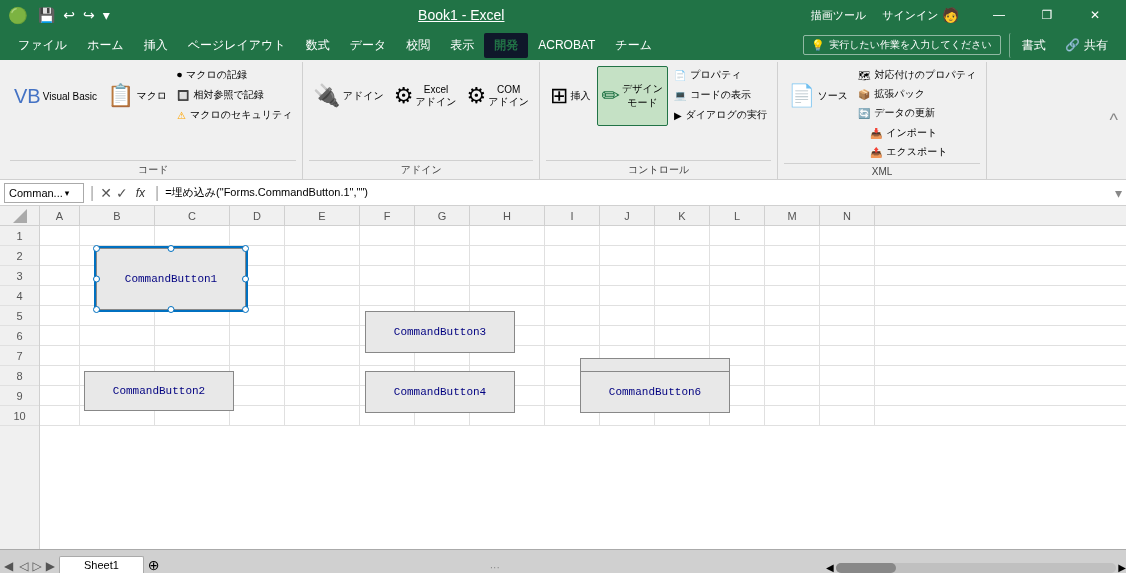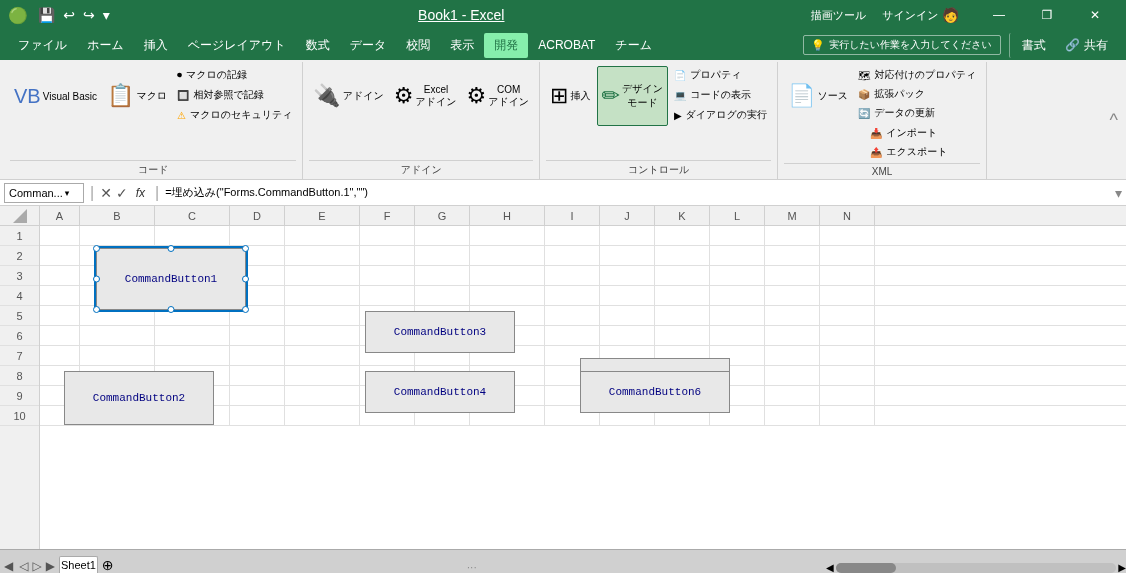--- a/index.html
+++ b/index.html
@@ -29,21 +29,21 @@
       align-items: center;
       padding: 0 8px;
     }
     .menu-item {
       padding: 4px 10px;
       cursor: pointer;
       border-radius: 2px;
       font-size: 12px;
       white-space: nowrap;
     }
-    .menu-item.active { background: #86efac; color: #217346; }
+    .menu-item.active { background: #0f172a; color: #217346; font-weight: bold; }
 
     
     .ribbon {
       background: #f0f0f0;
       border-bottom: 1px solid #d0d0d0;
       padding: 2px 4px 0 4px;
       min-height: 88px;
     }
     .ribbon-groups {
       display: flex;
@@ -221,21 +221,21 @@
       width: 7px;
       height: 7px;
       background: white;
       border: 1px solid #0070c0;
       border-radius: 50%;
     }
     .sheet-tab {
       background: #f0f0f0;
       border: 1px solid #aaa;
       border-bottom: none;
-      padding: 2px 1px;
+      padding: 2px 24px;
       font-size: 11px;
       cursor: pointer;
       border-radius: 2px 2px 0 0;
     }
     .sheet-tab.active { background: white; }
     .add-sheet { font-size: 14px; cursor: pointer; padding: 0 4px; }
 
     
     .qa-icon { color: white; font-size: 14px; padding: 2px; cursor: pointer; }
 
@@ -665,21 +665,21 @@
         <div class="handle" style="left:-4px; top:-4px;"></div>
         <div class="handle" style="left:50%; transform:translateX(-50%); top:-4px;"></div>
         <div class="handle" style="right:-4px; top:-4px;"></div>
         <div class="handle" style="left:-4px; top:50%; transform:translateY(-50%);"></div>
         <div class="handle" style="right:-4px; top:50%; transform:translateY(-50%);"></div>
         <div class="handle" style="left:-4px; bottom:-4px;"></div>
         <div class="handle" style="left:50%; transform:translateX(-50%); bottom:-4px;"></div>
         <div class="handle" style="right:-4px; bottom:-4px;"></div>
       </div>
 
-      <div class="sheet-btn" style="left:24px; top:145px; width:150px; height:54px;">
+      <div class="sheet-btn" style="left:44px; top:145px; width:150px; height:40px;">
         <span>CommandButton2</span>
       </div>
 
       <div class="sheet-btn" style="left:325px; top:85px; width:150px; height:42px;">
         <span>CommandButton3</span>
       </div>
 
       <div class="sheet-btn" style="left:325px; top:145px; width:150px; height:42px;">
         <span>CommandButton4</span>
       </div>

